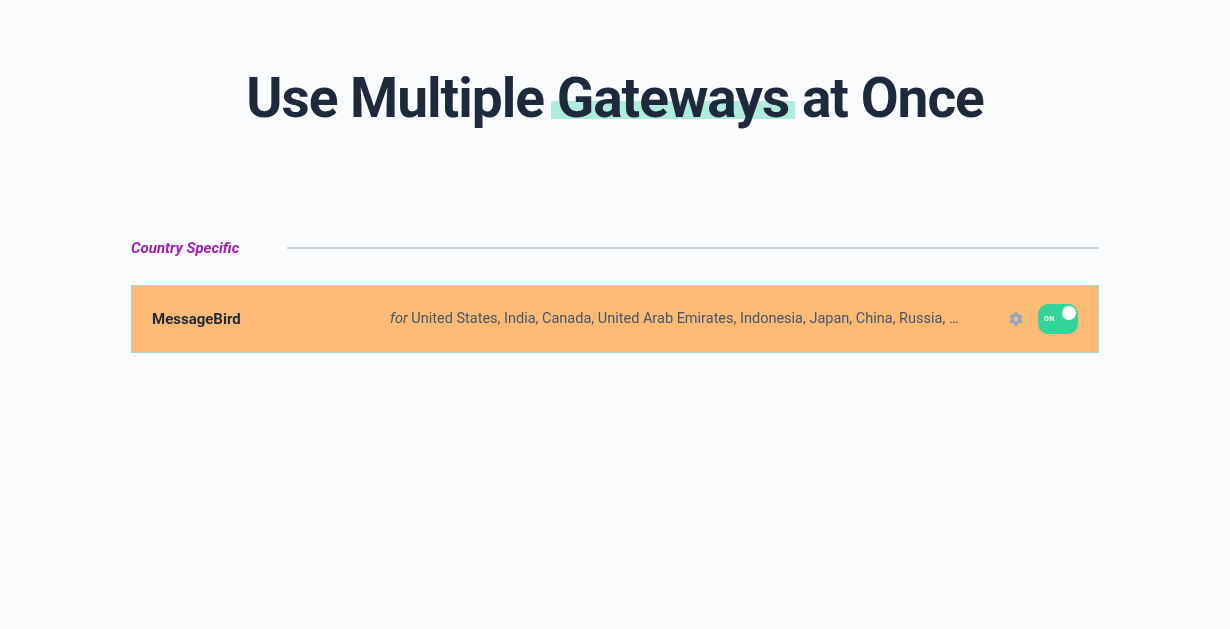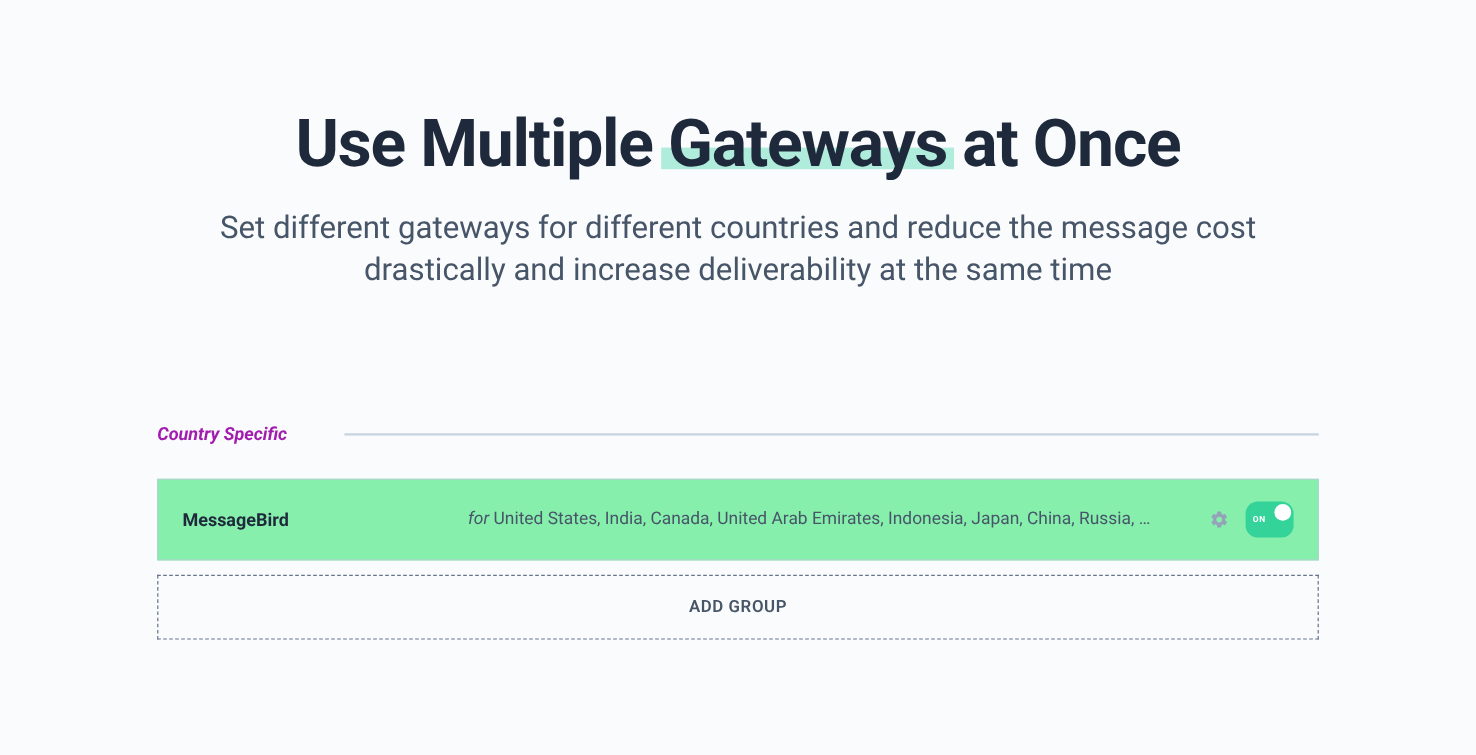--- a/index.html
+++ b/index.html
@@ -10,21 +10,21 @@
     
     body {
       font-family: -apple-system, BlinkMacSystemFont, 'Segoe UI', Roboto, Helvetica, Arial, sans-serif;
       background: #fafbfc;
       width: 1230px;
       height: 629px;
       overflow: hidden;
     }
     
     .container {
-      padding-top: 90px;
+      padding-top: 68px;
       width: 100%;
     }
     
     .heading {
       text-align: center;
       font-size: 55px;
       font-weight: 700;
       color: #1e293b;
       letter-spacing: -1px;
       line-height: 1.1;
@@ -85,21 +85,21 @@
     }
     
     .section-line {
       flex: 1;
       height: 2px;
       background: #cbd5e1;
     }
     
     .gateway-row {
       border: 1px solid #a7d8c8;
-      background: #86efac;
+      background: #fdba74;
       padding: 18px 20px;
       display: flex;
       align-items: center;
     }
     
     .gateway-name {
       font-size: 15px;
       font-weight: 700;
       color: #1e293b;
       width: 238px;
@@ -182,21 +182,20 @@
     }
   </style>
 </head>
 <body>
 
 <div class="container">
   <h1 class="heading">
     <span>Use Multiple </span><span class="highlight-wrap"><span class="highlight">Gateways</span></span><span> at Once</span>
   </h1>
 
-  <p class="subtitle">Set different gateways for different countries and reduce the message cost drastically and increase deliverability at the same time</p>
 
   <div class="content">
     <div class="section-header">
       <span class="section-label">Country Specific</span>
       <div class="section-line"></div>
     </div>
     
     <div class="gateway-row">
       <div class="gateway-name">MessageBird</div>
       <div class="gateway-countries">
@@ -207,17 +206,14 @@
         <svg class="gear-icon" viewBox="0 0 24 24" fill="currentColor">
           <path d="M12 15.5A3.5 3.5 0 0 1 8.5 12 3.5 3.5 0 0 1 12 8.5a3.5 3.5 0 0 1 3.5 3.5 3.5 3.5 0 0 1-3.5 3.5m7.43-2.53c.04-.32.07-.64.07-.97 0-.33-.03-.66-.07-1l2.11-1.63c.19-.15.24-.42.12-.64l-2-3.46c-.12-.22-.39-.31-.61-.22l-2.49 1c-.52-.39-1.06-.73-1.69-.98l-.37-2.65A.506.506 0 0 0 14 2h-4c-.25 0-.46.18-.5.42l-.37 2.65c-.63.25-1.17.59-1.69.98l-2.49-1c-.22-.09-.49 0-.61.22l-2 3.46c-.13.22-.07.49.12.64L4.57 11c-.04.34-.07.67-.07 1 0 .33.03.65.07.97l-2.11 1.66c-.19.15-.25.42-.12.64l2 3.46c.12.22.39.3.61.22l2.49-1.01c.52.4 1.06.74 1.69.99l.37 2.65c.04.24.25.42.5.42h4c.25 0 .46-.18.5-.42l.37-2.65c.63-.26 1.17-.59 1.69-.99l2.49 1.01c.22.08.49 0 .61-.22l2-3.46c.12-.22.07-.49-.12-.64l-2.11-1.66Z"></path>
         </svg>
         <div class="toggle">
           <span class="toggle-label">ON</span>
           <div class="toggle-knob"></div>
         </div>
       </div>
     </div>
     
-    <button class="add-group">
-      <span class="add-group-text">ADD GROUP</span>
-    </button>
   </div>
 </div>
 
 </body></html>

